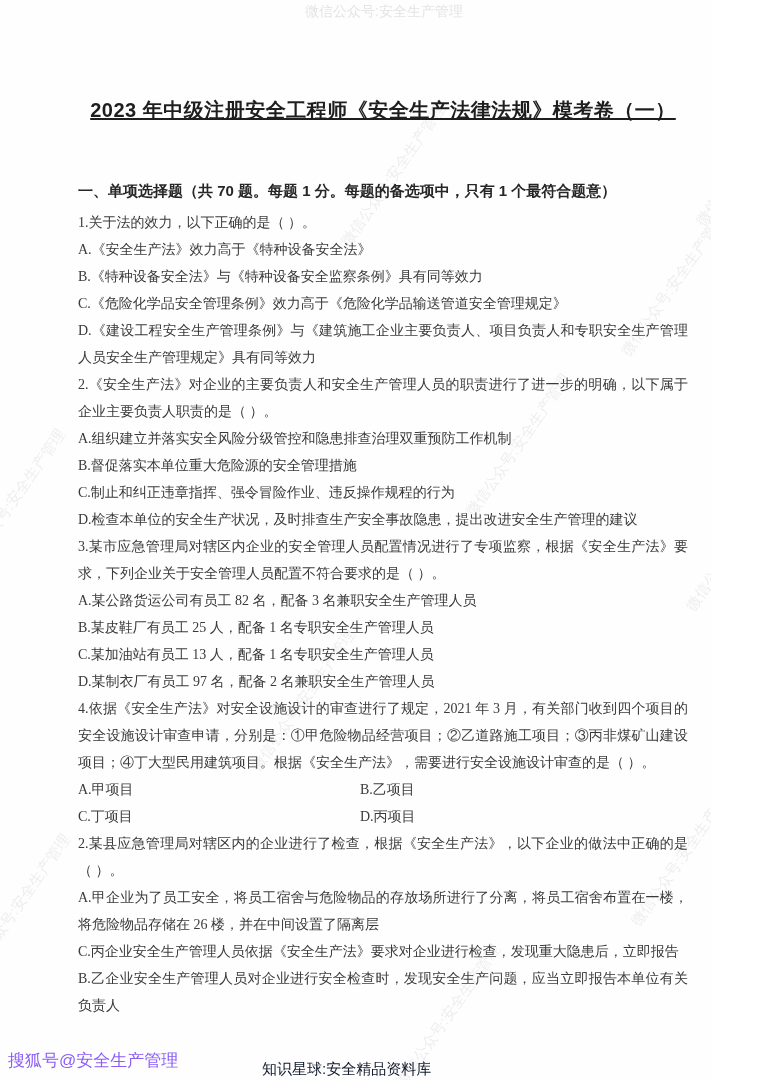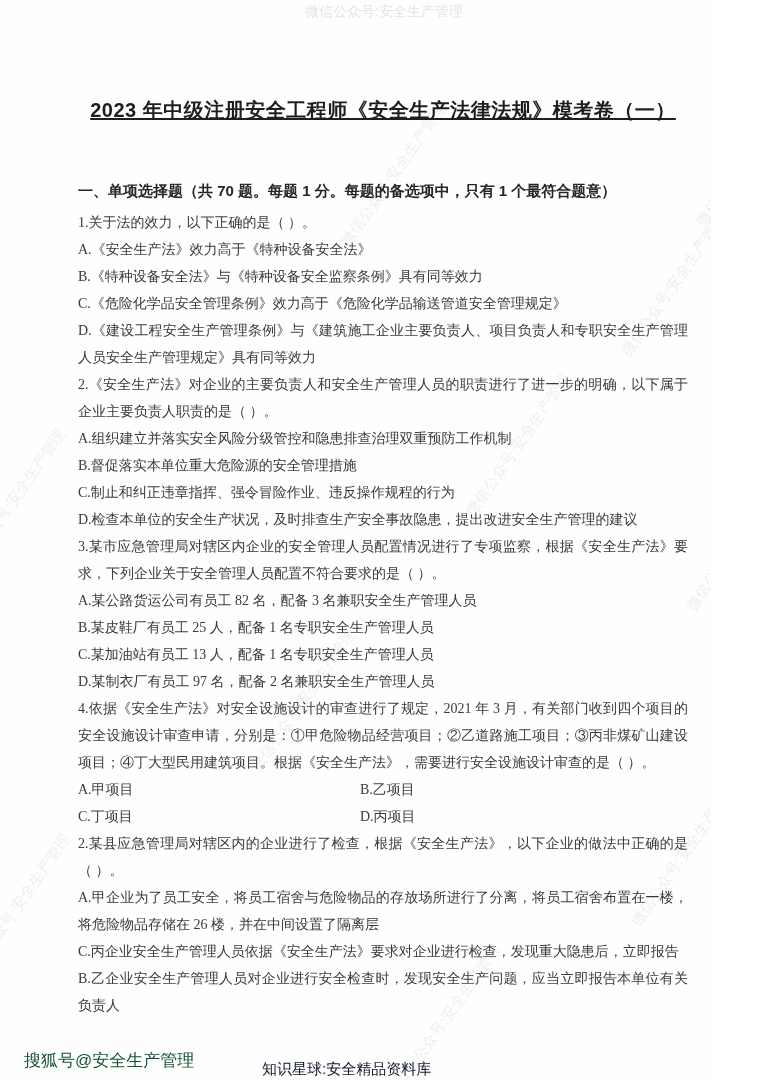--- a/index.html
+++ b/index.html
@@ -44,24 +44,24 @@
   .wm-d4 { left: 470px; top: 505px; }
   .wm-d5 { left: 690px; top: 600px; }
   .wm-d6 { left: -30px; top: 965px; }
   .wm-d7 { left: 400px; top: 1075px; }
   .wm-d8 { left: 635px; top: 915px; }
   .wm-d9 { left: 255px; top: 760px; }
   .wm-d10 { left: 700px; top: 215px; }
 
   .footer-sohu {
     position: absolute;
-    left: 24px;
+    left: 8px;
     top: 1049px;
     font-size: 17px;
-    color: #14532d;
+    color: #8b5cf6;
     text-shadow: 1px 1px 0 #ffffff;
     font-family: "Liberation Sans", "DejaVu Sans", sans-serif;
     z-index: 2;
     text-align: center;
   }
   .footer-zsxq {
     position: absolute;
     left: 262px;
     top: 1060px;
     font-size: 15px;

